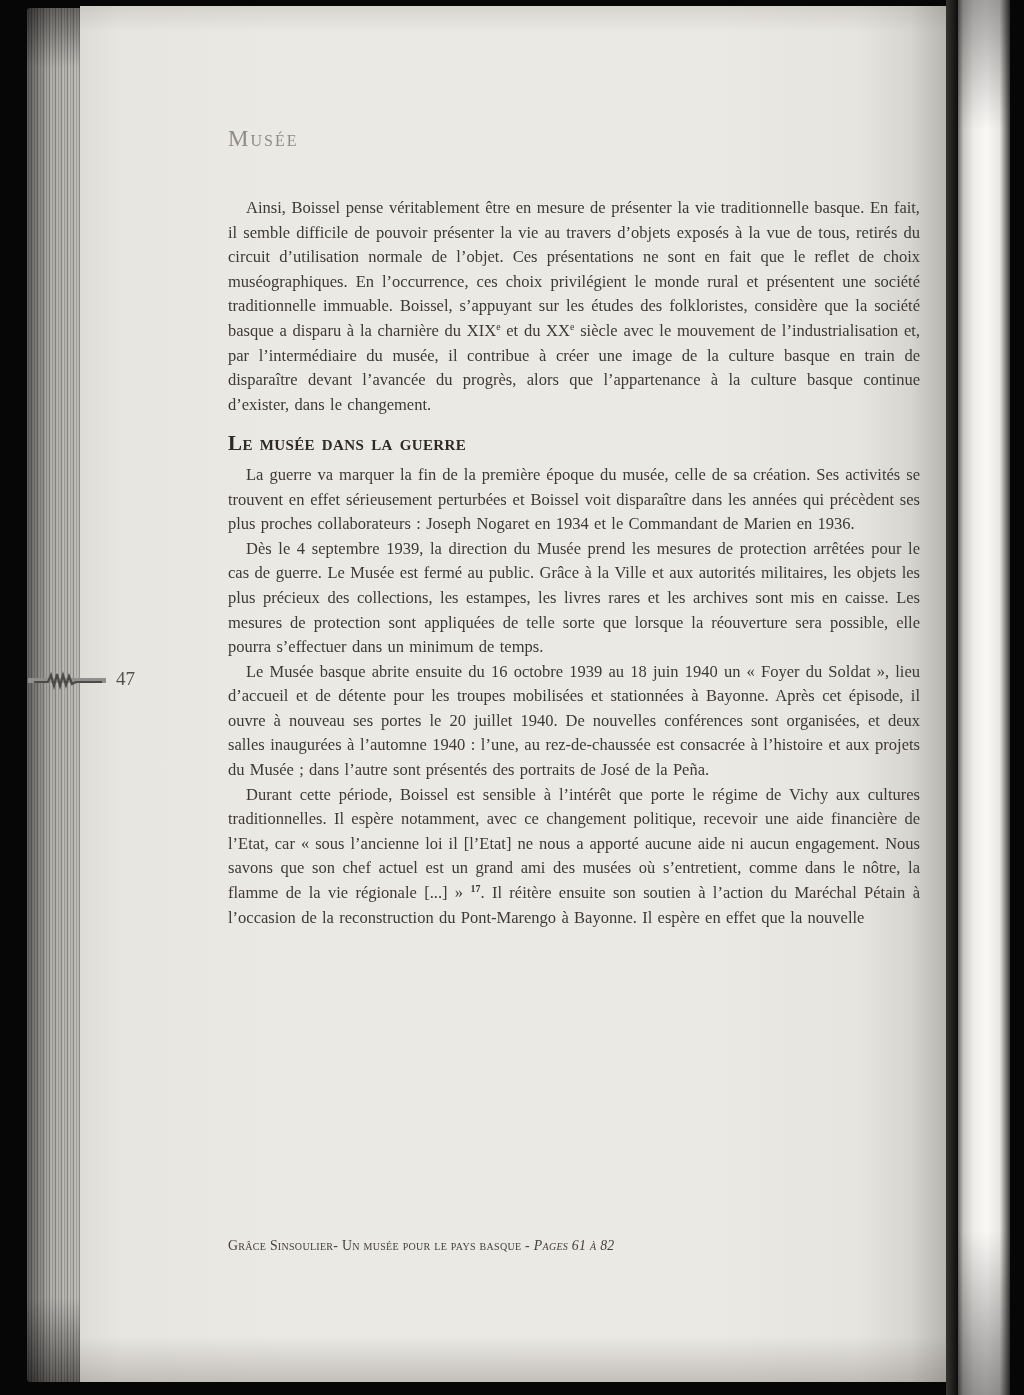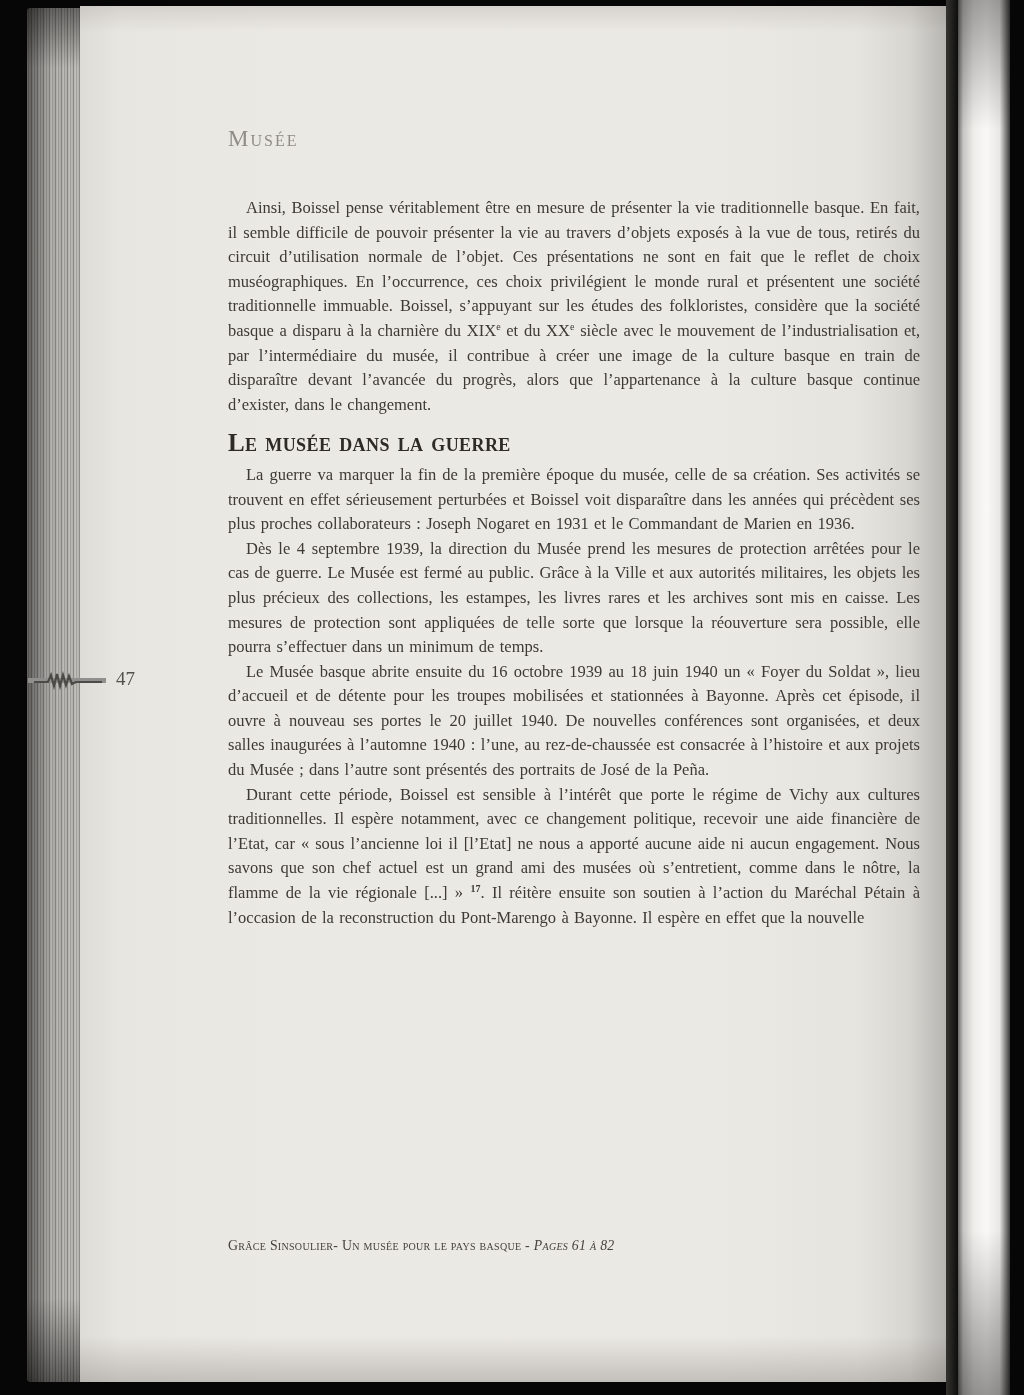--- a/index.html
+++ b/index.html
@@ -45,21 +45,21 @@
     word-spacing:1.2px;
   }
   .text-block p { text-indent:18px; }
   .text-block p.first { text-indent:0; }
   .text-block sup { font-size:10px; line-height:0; vertical-align:super; }
   .text-block sup.fn { font-weight:bold; }
 
   .section-heading {
     font-variant:small-caps;
     font-weight:bold;
-    font-size:25px;
+    font-size:21px;
     letter-spacing:.4px;
     color:#2e2b27;
     margin:14px 0 7px 0;
     text-align:left;
     text-indent:0;
   }
 
   .footer {
     position:absolute; left:148px; top:1232px; width:700px;
     font-variant:small-caps;
@@ -98,21 +98,21 @@
 
   <div class="stack-left"></div>
 
   <div class="page">
 
     <div class="running-head">Musée</div>
 
     <div class="text-block">
       <p><span>Ainsi, Boissel pense véritablement être en mesure de présenter la vie traditionnelle basque. En fait, il semble difficile de pouvoir présenter la vie au travers d’objets exposés à la vue de tous, retirés du circuit d’utilisation normale de l’objet. Ces présentations ne sont en fait que le reflet de choix muséographiques. En l’occurrence, ces choix privilégient le monde rural et présentent une société traditionnelle immuable. Boissel, s’appuyant sur les études des folkloristes, considère que la société basque a disparu à la charnière du XIX</span><sup>e</sup><span> et du XX</span><sup>e</sup><span> siècle avec le mouvement de l’industrialisation et, par l’intermédiaire du musée, il contribue à créer une image de la culture basque en train de disparaître devant l’avancée du progrès, alors que l’appartenance à la culture basque continue d’exister, dans le changement.</span></p>
       <h2 class="section-heading">Le musée dans la guerre</h2>
-      <p>La guerre va marquer la fin de la première époque du musée, celle de sa création. Ses activités se trouvent en effet sérieusement perturbées et Boissel voit disparaître dans les années qui précèdent ses plus proches collaborateurs : Joseph Nogaret en 1931 et le Commandant de Marien en 1936.</p>
+      <p>La guerre va marquer la fin de la première époque du musée, celle de sa création. Ses activités se trouvent en effet sérieusement perturbées et Boissel voit disparaître dans les années qui précèdent ses plus proches collaborateurs : Joseph Nogaret en 1934 et le Commandant de Marien en 1936.</p>
       <p>Dès le 4 septembre 1939, la direction du Musée prend les mesures de protection arrêtées pour le cas de guerre. Le Musée est fermé au public. Grâce à la Ville et aux autorités militaires, les objets les plus précieux des collections, les estampes, les livres rares et les archives sont mis en caisse. Les mesures de protection sont appliquées de telle sorte que lorsque la réouverture sera possible, elle pourra s’effectuer dans un minimum de temps.</p>
       <p>Le Musée basque abrite ensuite du 16 octobre 1939 au 18 juin 1940 un « Foyer du Soldat », lieu d’accueil et de détente pour les troupes mobilisées et stationnées à Bayonne. Après cet épisode, il ouvre à nouveau ses portes le 20 juillet 1940. De nouvelles conférences sont organisées, et deux salles inaugurées à l’automne 1940 : l’une, au rez-de-chaussée est consacrée à l’histoire et aux projets du Musée ; dans l’autre sont présentés des portraits de José de la Peña.</p>
       <p><span>Durant cette période, Boissel est sensible à l’intérêt que porte le régime de Vichy aux cultures traditionnelles. Il espère notamment, avec ce changement politique, recevoir une aide financière de l’Etat, car « sous l’ancienne loi il [l’Etat] ne nous a apporté aucune aide ni aucun engagement. Nous savons que son chef actuel est un grand ami des musées où s’entretient, comme dans le nôtre, la flamme de la vie régionale [...] » </span><sup class="fn">17</sup><span>. Il réitère ensuite son soutien à l’action du Maréchal Pétain à l’occasion de la reconstruction du Pont-Marengo à Bayonne. Il espère en effet que la nouvelle</span></p>
     </div>
 
     <div class="footer"><span class="f-author">Grâce Sinsoulier- </span><span class="f-title">Un musée pour le pays basque</span><span class="f-sep"> - </span><span class="f-pages">Pages 61 à 82</span></div>
 
   </div>
 
   <div class="folio-row">

